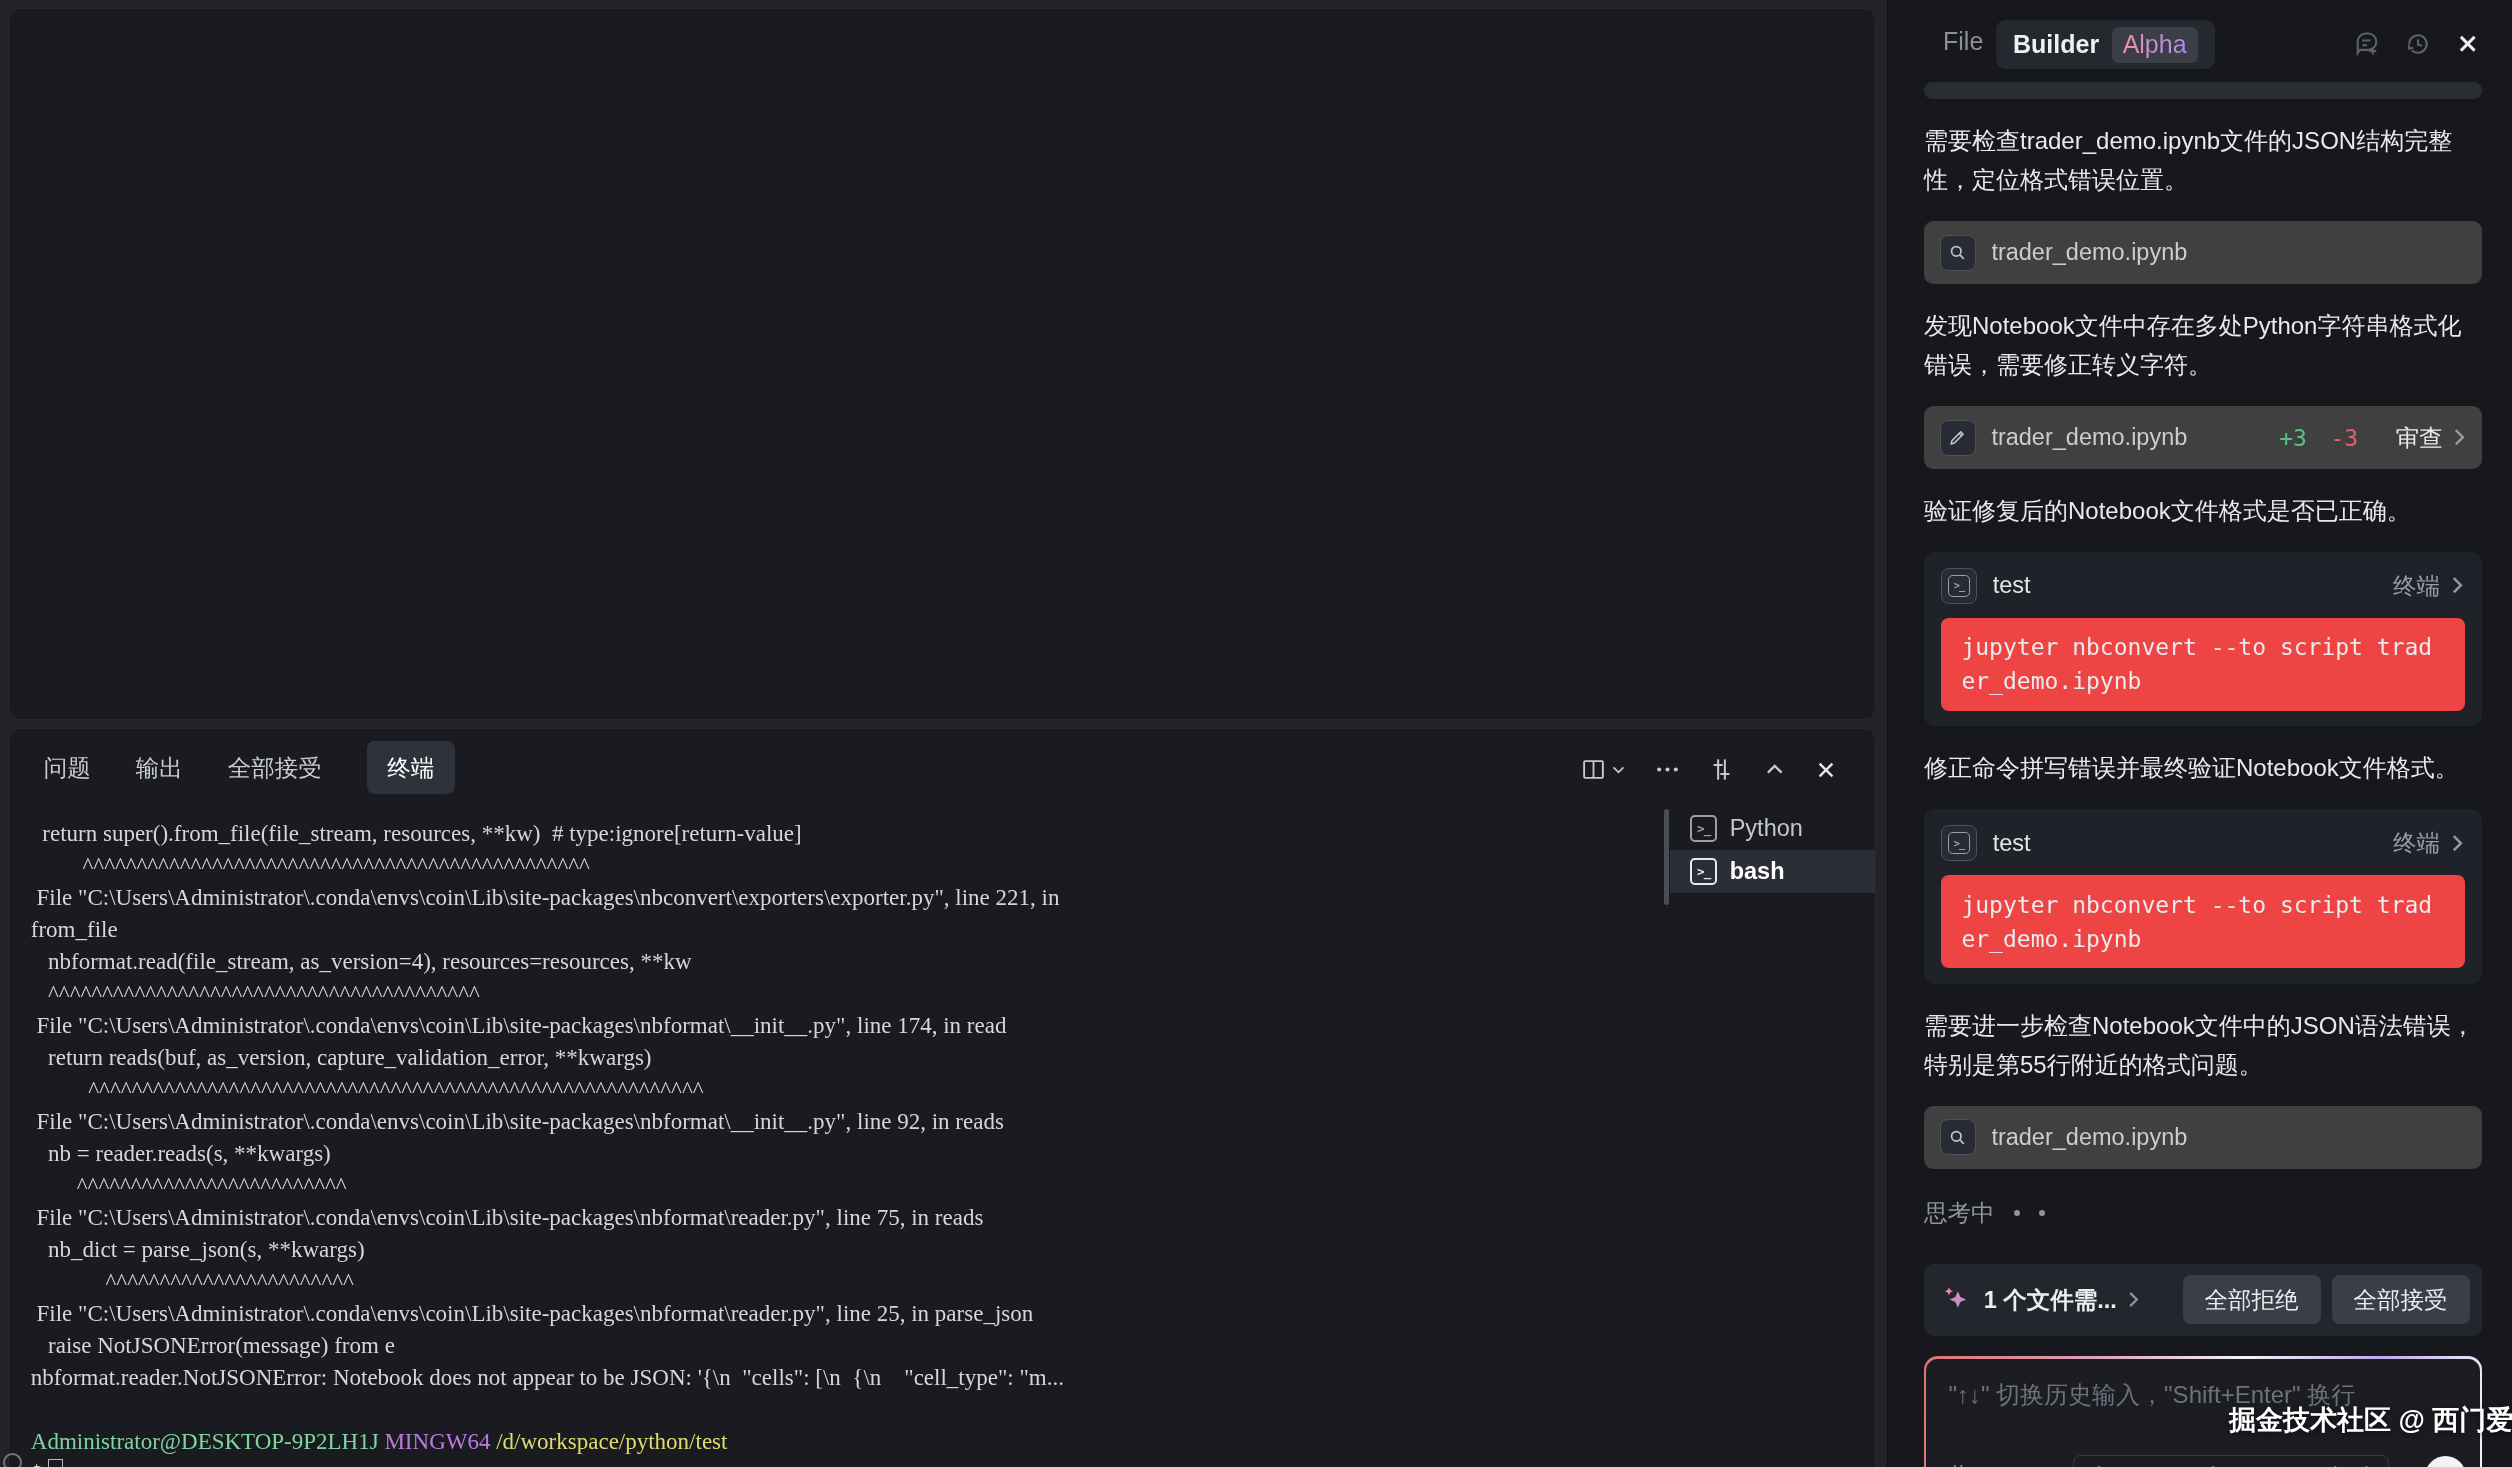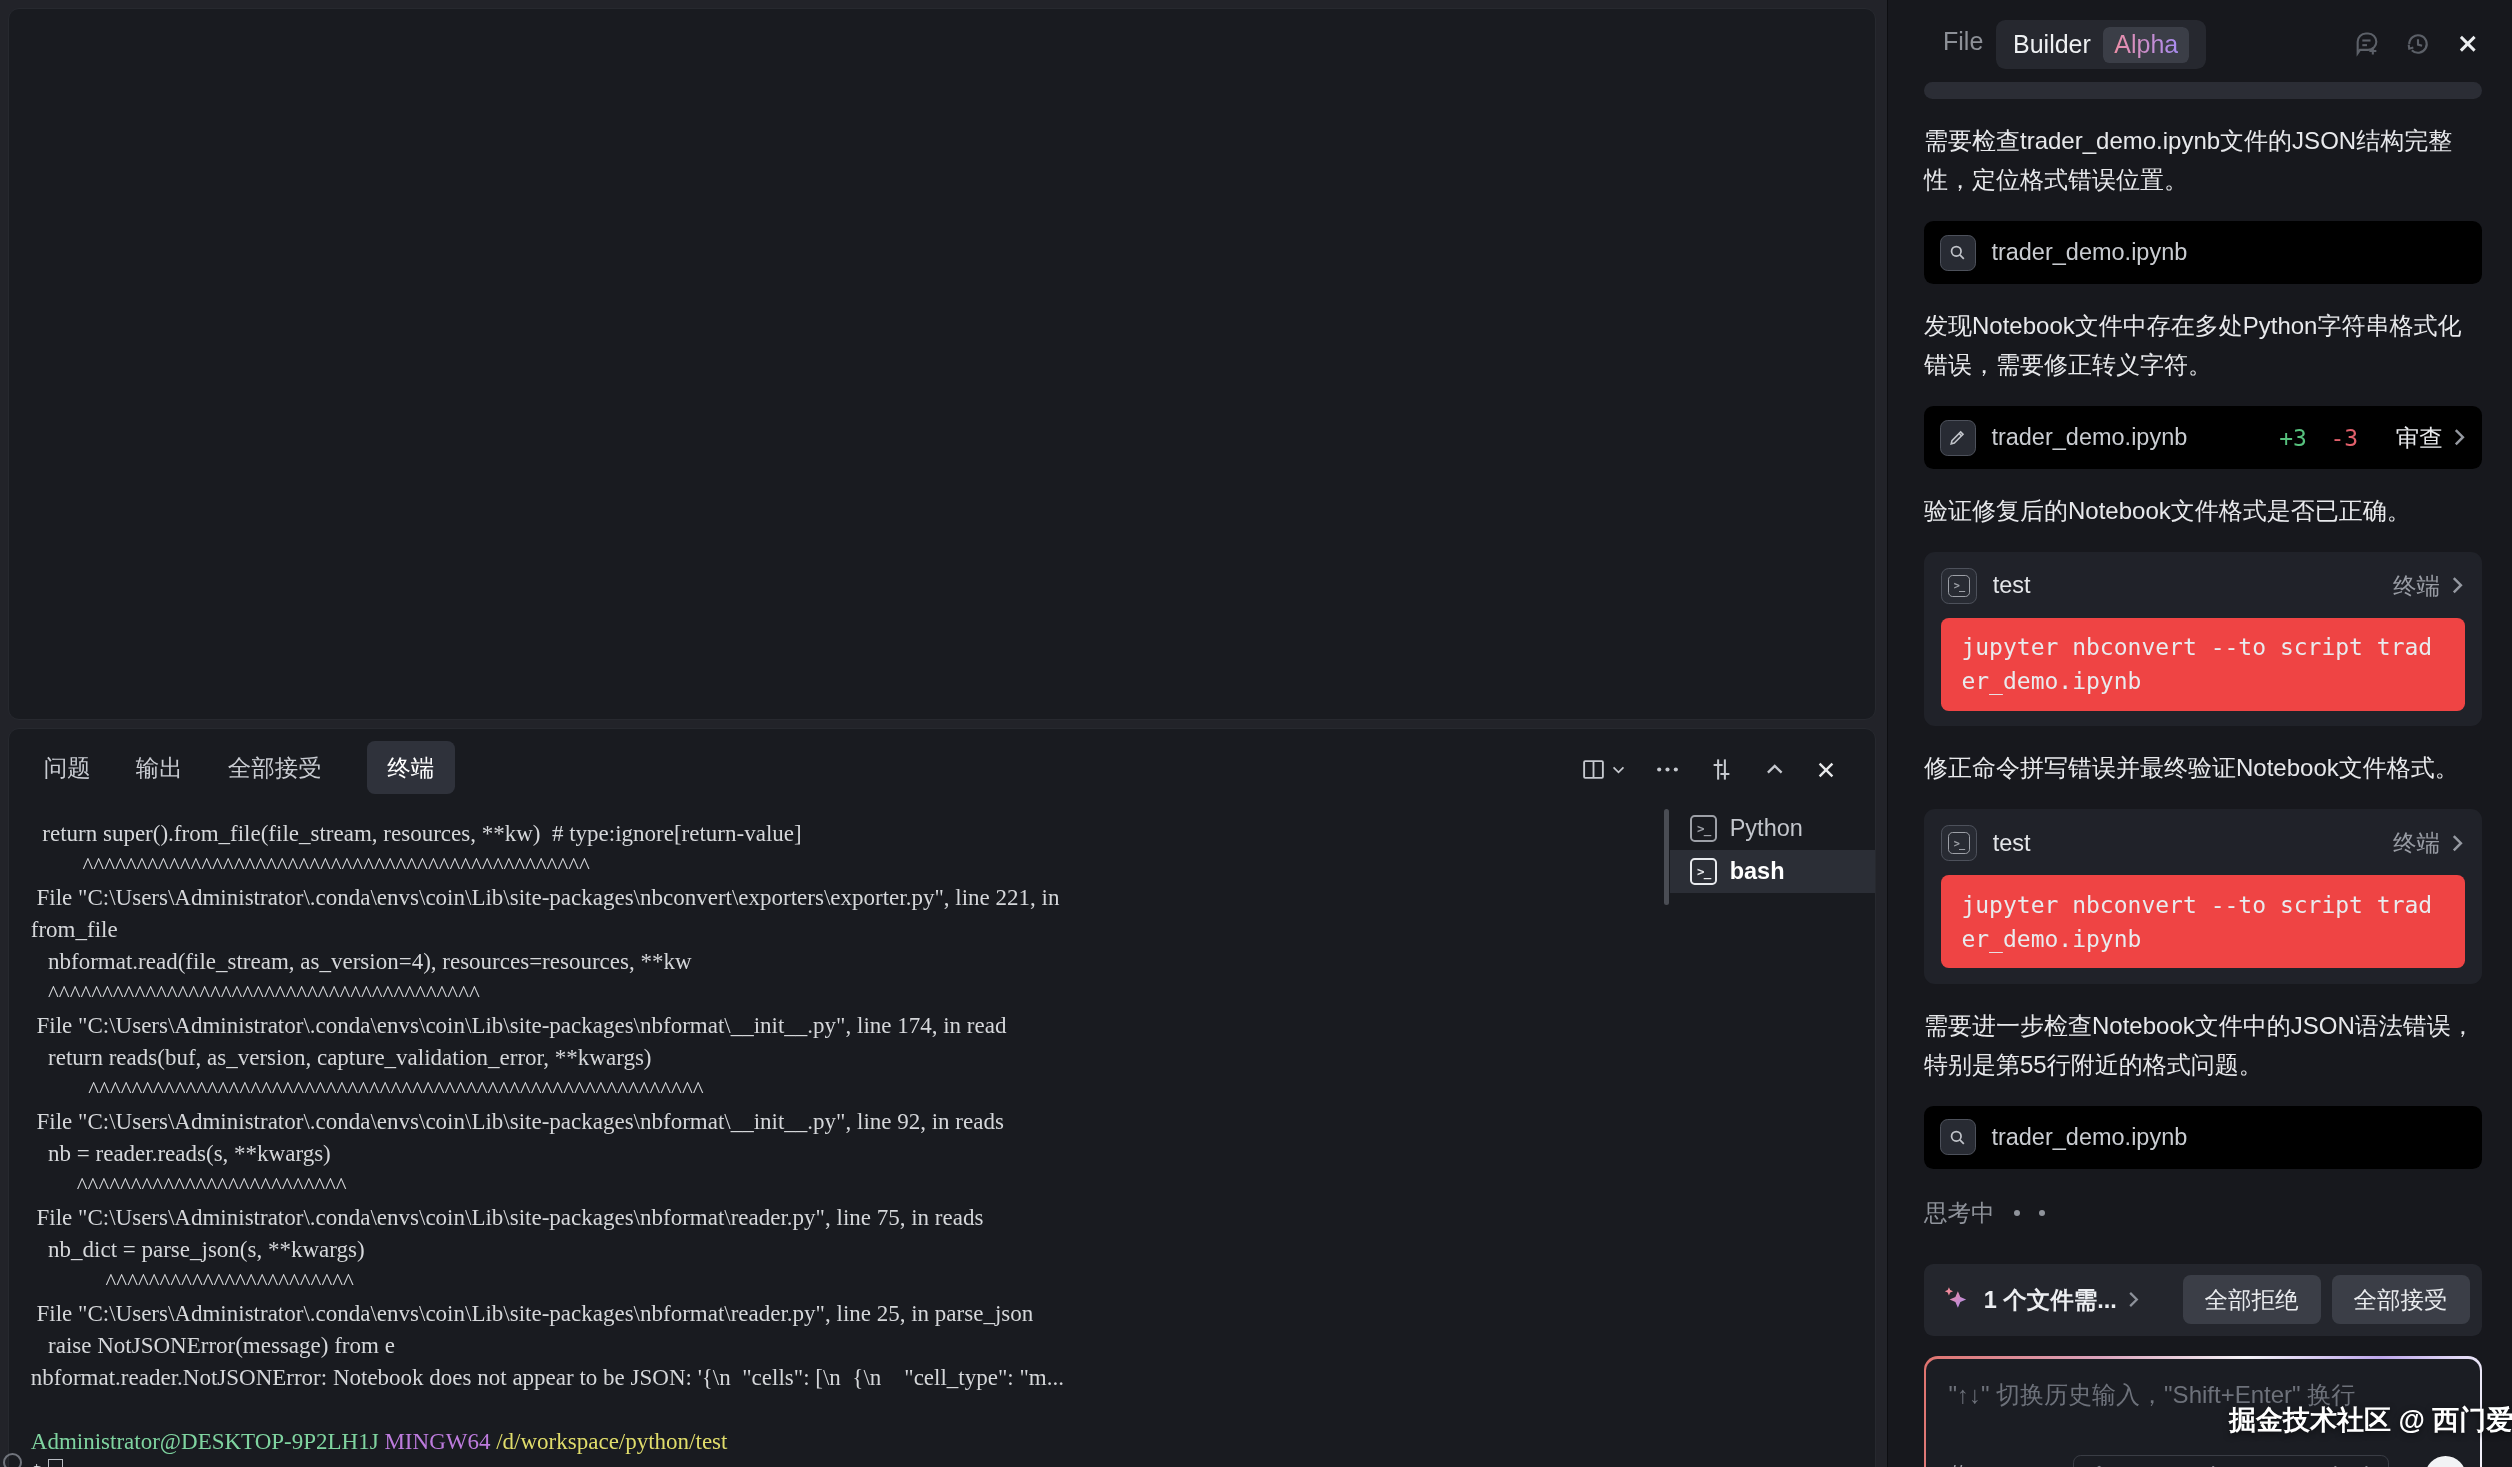--- a/index.html
+++ b/index.html
@@ -44,30 +44,30 @@
     display:flex; align-items:center; justify-content:center; letter-spacing:-0.8px; }
   .term-row.selected .ti-chip{ border-color:#e8eaee; color:#e8eaee; }
   
   .cmd-dot{ position:absolute; left:3.1px; top:1453px; width:19px; height:19px; border:2.4px solid #70747c; border-radius:50%; }
   
   .sidebar{ position:absolute; left:1887px; top:0; width:625px; height:1468px; background:#17181d; border-left:0.8px solid #0d0e11; }
   .sb-header{ position:relative; height:82px; }
   .sb-chat{ position:absolute; left:55px; top:27px; font-size:25px; color:#8d9097; cursor:pointer; }
   .sb-builder-pill{ position:absolute; left:108px; top:20.4px; height:49px; background:#26282f; border-radius:9.4px;
     display:flex; align-items:center; gap:12.5px; padding:0 17px; cursor:pointer; }
-  .sb-builder-label{ font-size:25px; font-weight:normal; color:#eef0f2; }
+  .sb-builder-label{ font-size:25px; font-weight:bold; color:#eef0f2; }
   .sb-alpha{ background:#3b3e47; border-radius:6.3px; padding:3.9px 11px; font-size:25px;
     background-image:linear-gradient(90deg,#e889a6,#a98cf0); -webkit-background-clip:text; background-clip:text;
     color:transparent; background-color:#3b3e47; box-shadow:inset 0 0 0 157px #3b3e47; }
   .sb-alpha span{ background:linear-gradient(90deg,#ec8fa8,#a98cf0); -webkit-background-clip:text; background-clip:text; color:transparent; }
   .sb-header-icons{ position:absolute; right:33px; top:30px; display:flex; align-items:center; gap:23.5px; }
   .sb-scroll{ position:absolute; left:36px; top:82px; width:558px; }
   .bubble-sliver{ height:17px; background:#2b2d35; border-radius:9.4px; }
   .step-text{ font-size:24px; line-height:39px; color:#e8e9ec; margin-top:22px; }
-  .file-card{ margin-top:22px; height:63px; background:#000000; border-radius:9.4px;
+  .file-card{ margin-top:22px; height:63px; background:#404040; border-radius:9.4px;
     display:flex; align-items:center; gap:15.7px; padding:0 15.7px; cursor:pointer; }
   .chip{ flex:0 0 auto; width:36px; height:36px; background:#282b33; border:1.6px solid #4d515b; border-radius:7.8px;
     display:flex; align-items:center; justify-content:center; }
   .file-name{ font-size:23.5px; color:#c9ccd1; }
   .diff-added{ margin-left:auto; font-size:23px; color:#57c27e; font-family:"DejaVu Sans Mono", monospace; }
   .diff-removed{ font-size:23px; color:#e2606b; font-family:"DejaVu Sans Mono", monospace; margin-left:7.8px; }
   .card-action{ margin-left:22px; font-size:23.5px; color:#e9ebee; display:flex; align-items:center; gap:7.8px; }
   .term-card{ margin-top:22px; background:#202229; border-radius:11px; padding:15.7px 17px; cursor:pointer; }
   .term-card-head{ display:flex; align-items:center; gap:15.7px; }
   .term-card-title{ font-size:23.5px; color:#e4e6e9; }

